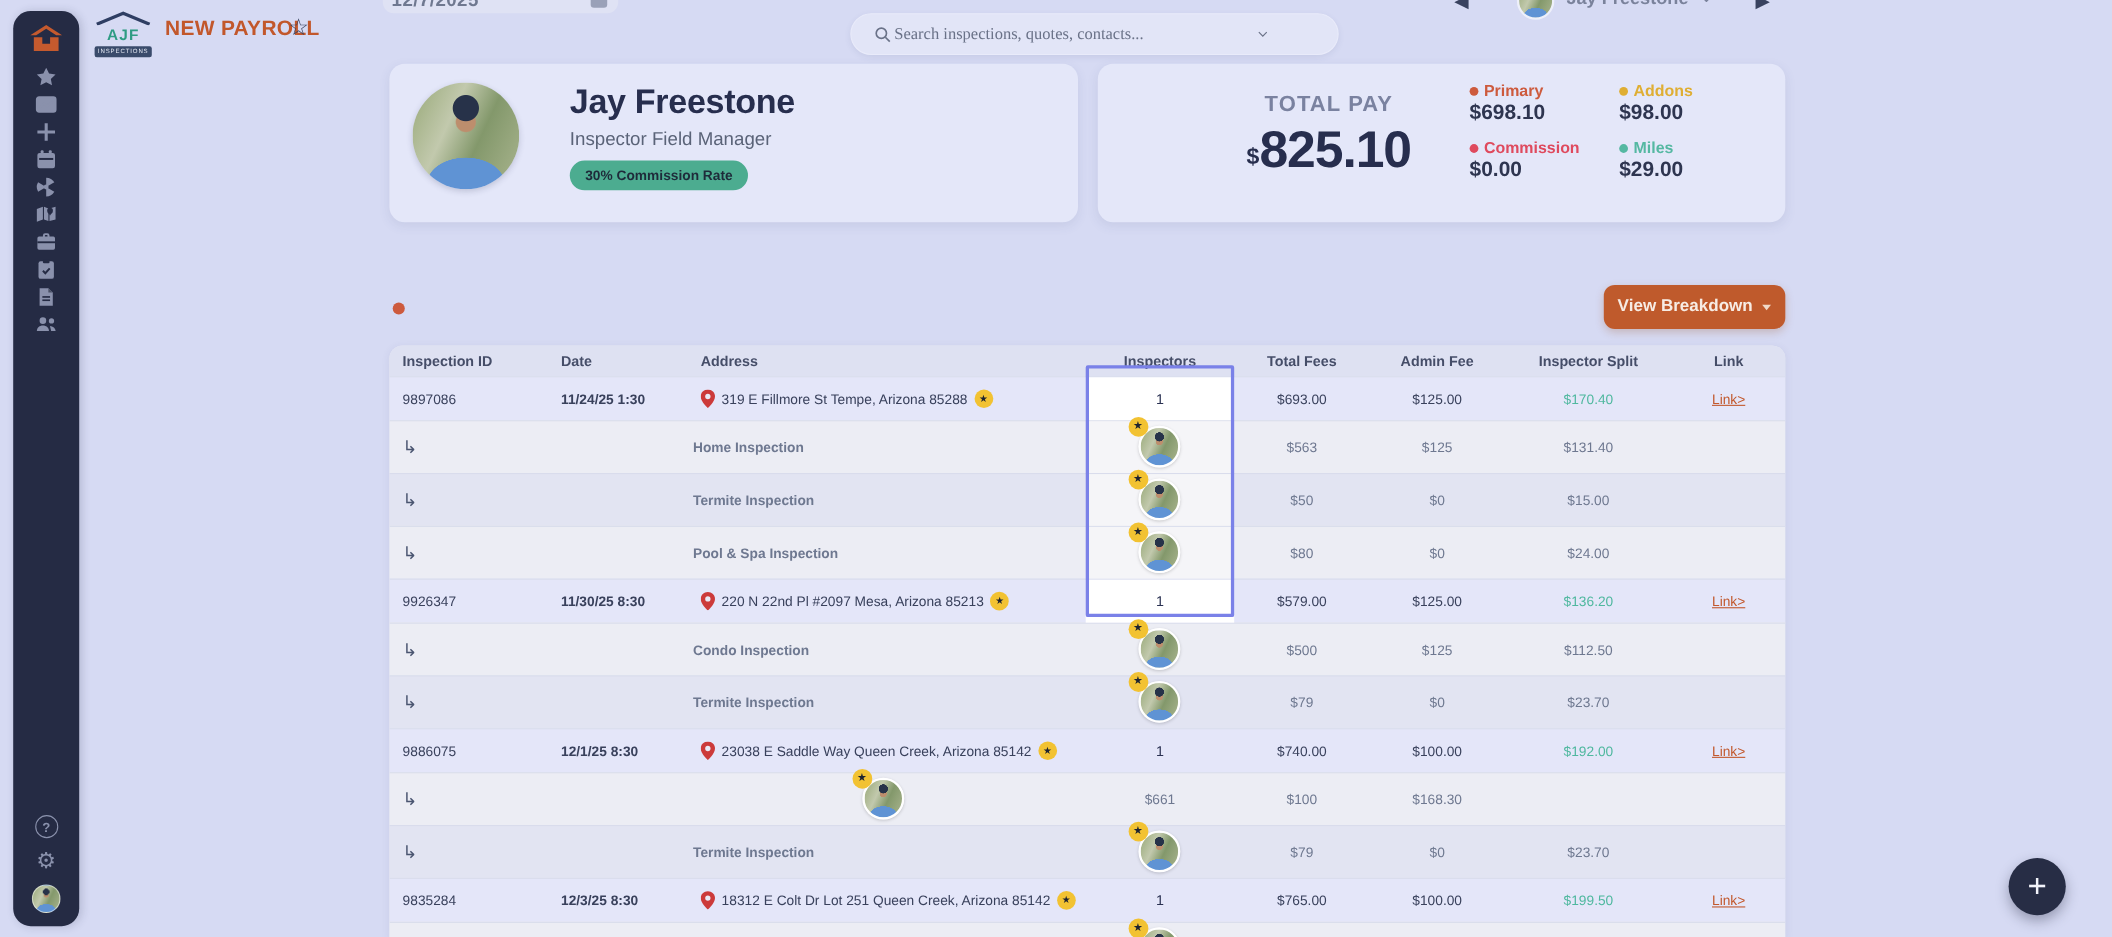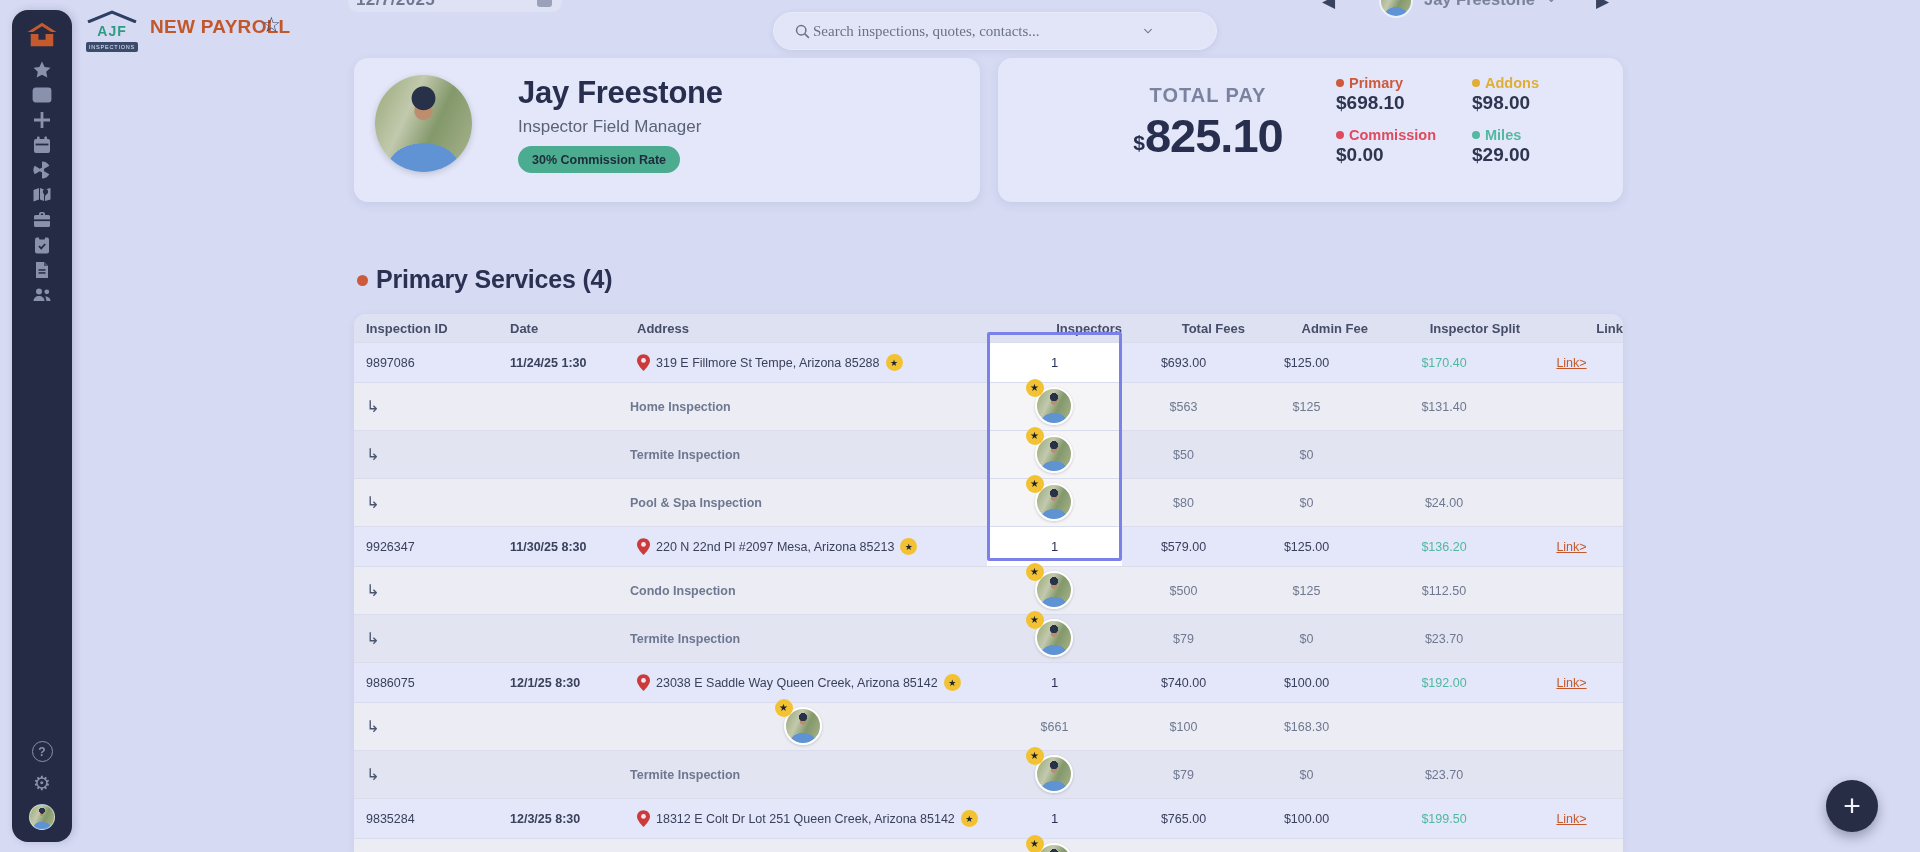--- a/index.html
+++ b/index.html
@@ -87,21 +87,21 @@
   
   .table{position:absolute;left:354px;top:314px;width:1269px;height:538px;border-radius:12px 12px 0 0;overflow:hidden;
     background:#e8e9f4;box-shadow:0 2px 8px rgba(60,70,120,.08);
     --cols:146px 120px 367px 135px 123px 123px 152px 103px;}
   .thead{height:28px;background:#dee1f2;display:grid;grid-template-columns:var(--cols);align-items:center;
     color:#454d68;font-size:13px;font-weight:700;}
   .thead .hcell{box-sizing:border-box;}
   .thead .hcell:nth-child(1){padding-left:12px;}
   .thead .hcell:nth-child(2){padding-left:10px;}
   .thead .hcell:nth-child(3){padding-left:17px;}
-  .thead .hcell:nth-child(n+4){text-align:right;}
+  .thead .hcell:nth-child(n+4){text-align:center;}
   .row{display:grid;grid-template-columns:var(--cols);align-items:stretch;border-top:1px solid #d9dcec;font-size:12.5px;}
   .row.main{height:39px;background:#e4e6f9;color:#39415c;cursor:pointer;}
   .row.sub{height:47px;color:#6e7890;}
   .row.sub.alt-a{background:#ecedf4;}
   .row.sub.alt-b{background:#e2e4f2;}
   .cell{display:flex;align-items:center;box-sizing:border-box;min-width:0;}
   .c-id{padding-left:12px;}
   .c-date{padding-left:10px;font-weight:bold;}
   .c-addr{padding-left:17px;gap:6px;white-space:nowrap;}
   .c-insp,.c-fees,.c-admin,.c-split,.c-link{justify-content:center;}
@@ -285,21 +285,24 @@
     <span class="lg-top">
       <span class="lg-dot" style="background: rgb(85, 184, 162);"></span>
       <span class="lg-label" style="color: rgb(85, 184, 162);">Miles</span>
     </span>
     <span class="lg-value">$29.00</span>
   </div>
       </div>
   </div>
 
   <div class="section-dot"></div>
-  <div class="section-title">Primary Services (4)</div>
+  <button class="breakdown-btn">
+    <span>View Breakdown</span>
+    <span class="caret"></span>
+  </button>
 
   <div class="table">
     <div class="thead">
         <div class="hcell">Inspection ID</div>
         <div class="hcell">Date</div>
         <div class="hcell">Address</div>
         <div class="hcell">Inspectors</div>
         <div class="hcell">Total Fees</div>
         <div class="hcell">Admin Fee</div>
         <div class="hcell">Inspector Split</div>
@@ -349,20 +352,21 @@
     <div class="cell c-date"></div>
     <div class="cell c-date">Termite Inspection</div>
     <div class="cell c-insp in-box">
       <span class="avatar-wrap">
         <span class="photo" style="display:block;"></span>
         <span class="avatar-badge">★</span>
       </span>
     </div>
     <div class="cell c-fees">$50</div>
     <div class="cell c-admin">$0</div>
+    <div class="cell c-split">$15.00</div>
     <div class="cell c-link"></div>
   </div>
         <div class="row sub alt-a">
     <div class="cell c-id">
             <span class="sub-arrow">↳</span>
           </div>
     <div class="cell c-date"></div>
     <div class="cell c-date">Pool &amp; Spa Inspection</div>
     <div class="cell c-insp in-box">
       <span class="avatar-wrap">

